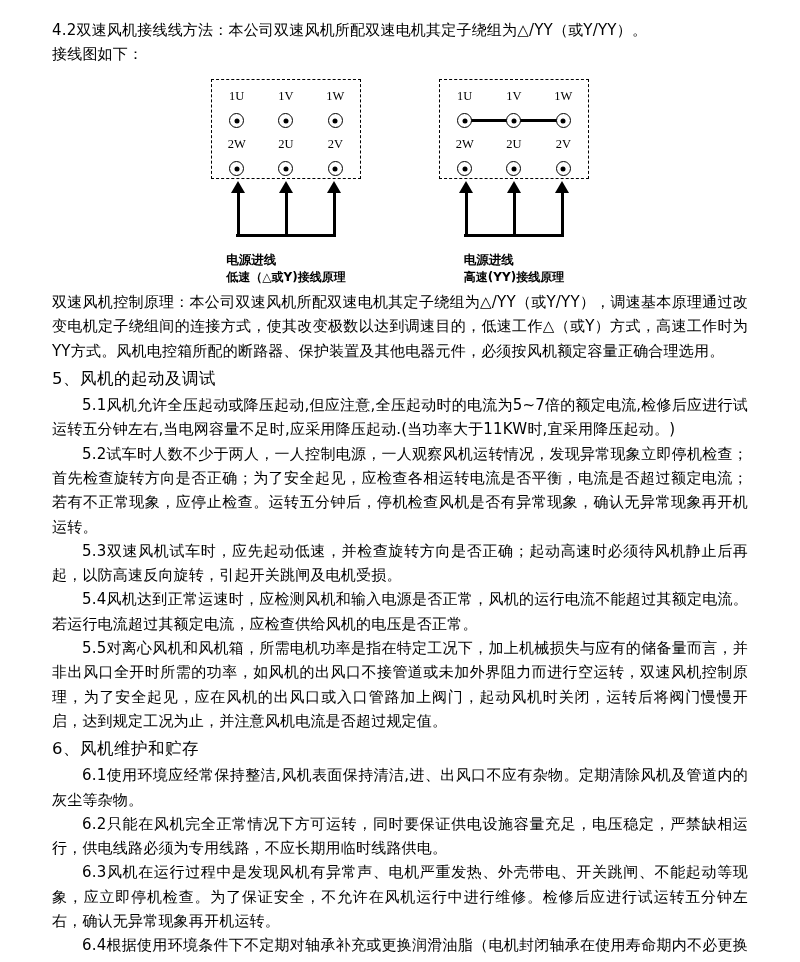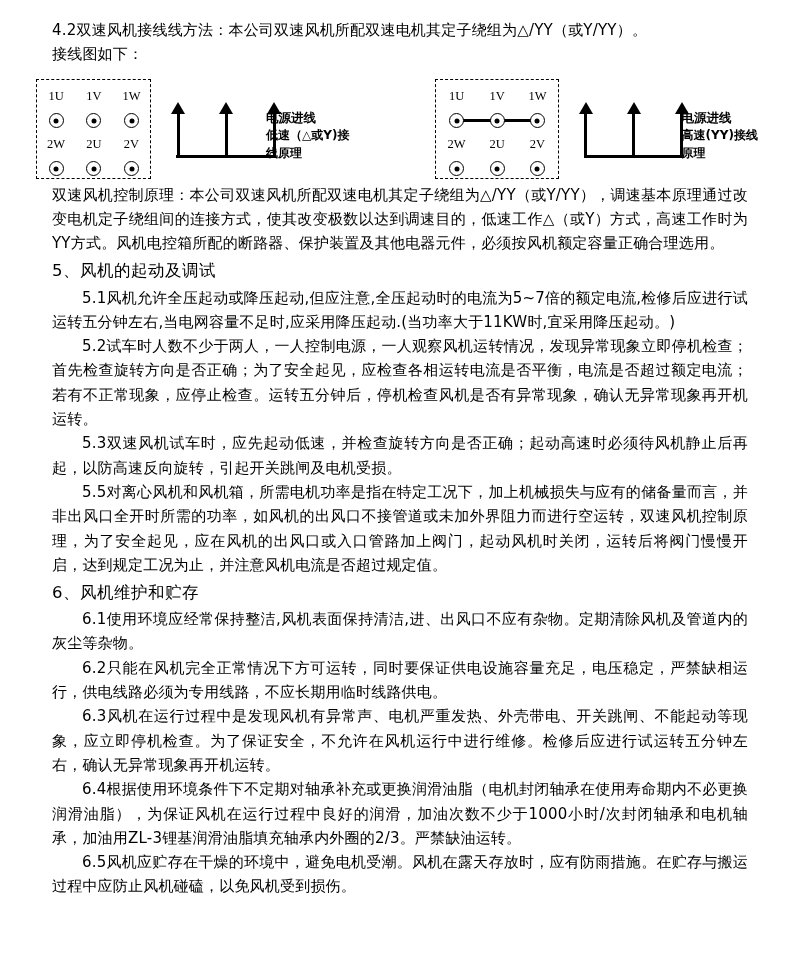--- a/index.html
+++ b/index.html
@@ -49,20 +49,21 @@
     justify-content: center;
     margin: 12px 0 4px 0;
   }
   .diagram {
     display: flex;
     gap: 78px;
     align-items: flex-start;
   }
   .diag-col {
     display: flex;
+    flex-direction: column;
     align-items: center;
   }
   .box {
     border: 1.6px dashed #000;
     width: 150px;
     height: 100px;
     box-sizing: border-box;
     padding: 6px 0 0 0;
     position: relative;
   }
@@ -299,20 +300,21 @@
     </div>
   </div>
 
   <div class="para-block">
     <p>双速风机控制原理：本公司双速风机所配双速电机其定子绕组为△/YY（或Y/YY），调速基本原理通过改变电机定子绕组间的连接方式，使其改变极数以达到调速目的，低速工作△（或Y）方式，高速工作时为YY方式。风机电控箱所配的断路器、保护装置及其他电器元件，必须按风机额定容量正确合理选用。</p>
 
     <p class="heading">5、风机的起动及调试</p>
     <p class="indent">5.1风机允许全压起动或降压起动,但应注意,全压起动时的电流为5~7倍的额定电流,检修后应进行试运转五分钟左右,当电网容量不足时,应采用降压起动.(当功率大于11KW时,宜采用降压起动。)</p>
     <p class="indent">5.2试车时人数不少于两人，一人控制电源，一人观察风机运转情况，发现异常现象立即停机检查；首先检查旋转方向是否正确；为了安全起见，应检查各相运转电流是否平衡，电流是否超过额定电流；若有不正常现象，应停止检查。运转五分钟后，停机检查风机是否有异常现象，确认无异常现象再开机运转。</p>
     <p class="indent">5.3双速风机试车时，应先起动低速，并检查旋转方向是否正确；起动高速时必须待风机静止后再起，以防高速反向旋转，引起开关跳闸及电机受损。</p>
+    <p class="indent">5.4风机达到正常运速时，应检测风机和输入电源是否正常，风机的运行电流不能超过其额定电流。若运行电流超过其额定电流，应检查供给风机的电压是否正常。</p>
     <p class="indent">5.5对离心风机和风机箱，所需电机功率是指在特定工况下，加上机械损失与应有的储备量而言，并非出风口全开时所需的功率，如风机的出风口不接管道或未加外界阻力而进行空运转，双速风机控制原理，为了安全起见，应在风机的出风口或入口管路加上阀门，起动风机时关闭，运转后将阀门慢慢开启，达到规定工况为止，并注意风机电流是否超过规定值。</p>
 
     <p class="heading">6、风机维护和贮存</p>
     <p class="indent">6.1使用环境应经常保持整洁,风机表面保持清洁,进、出风口不应有杂物。定期清除风机及管道内的灰尘等杂物。</p>
     <p class="indent">6.2只能在风机完全正常情况下方可运转，同时要保证供电设施容量充足，电压稳定，严禁缺相运行，供电线路必须为专用线路，不应长期用临时线路供电。</p>
     <p class="indent">6.3风机在运行过程中是发现风机有异常声、电机严重发热、外壳带电、开关跳闸、不能起动等现象，应立即停机检查。为了保证安全，不允许在风机运行中进行维修。检修后应进行试运转五分钟左右，确认无异常现象再开机运转。</p>
     <p class="indent">6.4根据使用环境条件下不定期对轴承补充或更换润滑油脂（电机封闭轴承在使用寿命期内不必更换润滑油脂），为保证风机在运行过程中良好的润滑，加油次数不少于1000小时/次封闭轴承和电机轴承，加油用ZL-3锂基润滑油脂填充轴承内外圈的2/3。严禁缺油运转。</p>
     <p class="indent">6.5风机应贮存在干燥的环境中，避免电机受潮。风机在露天存放时，应有防雨措施。在贮存与搬运过程中应防止风机碰磕，以免风机受到损伤。</p>
   </div>
 

